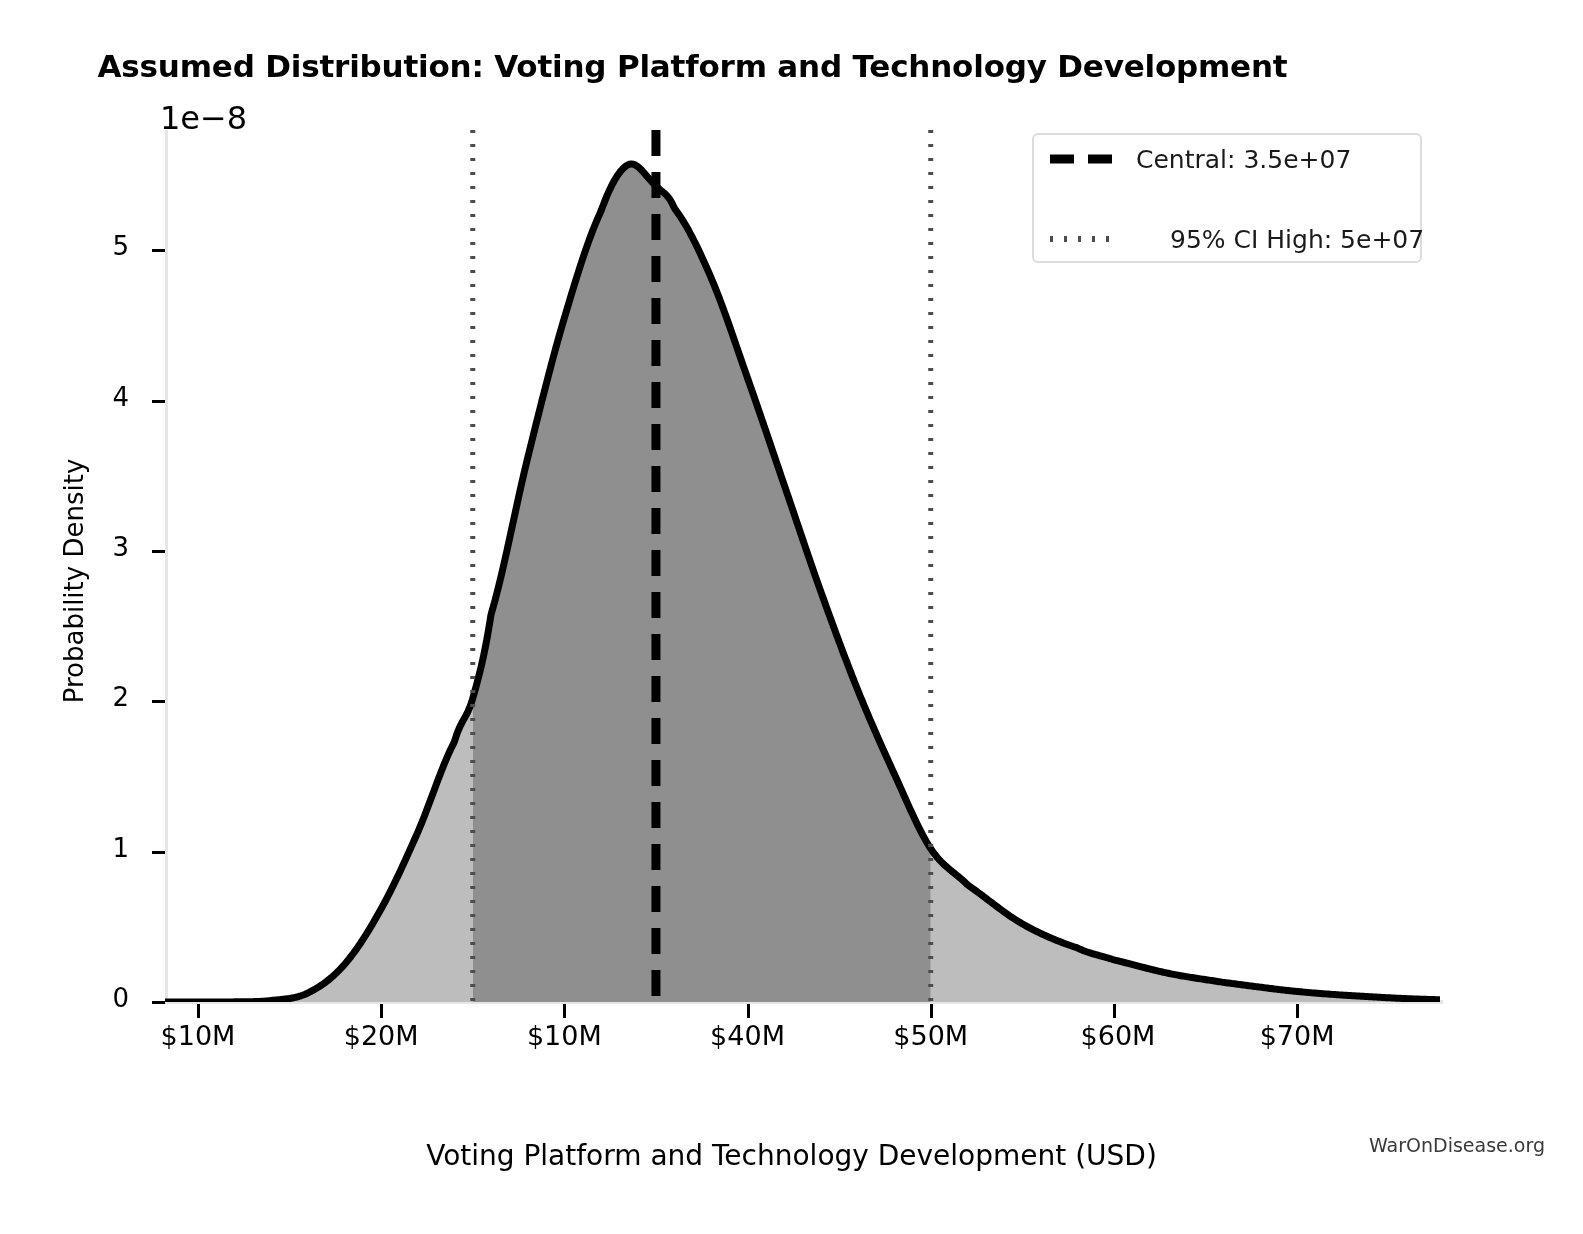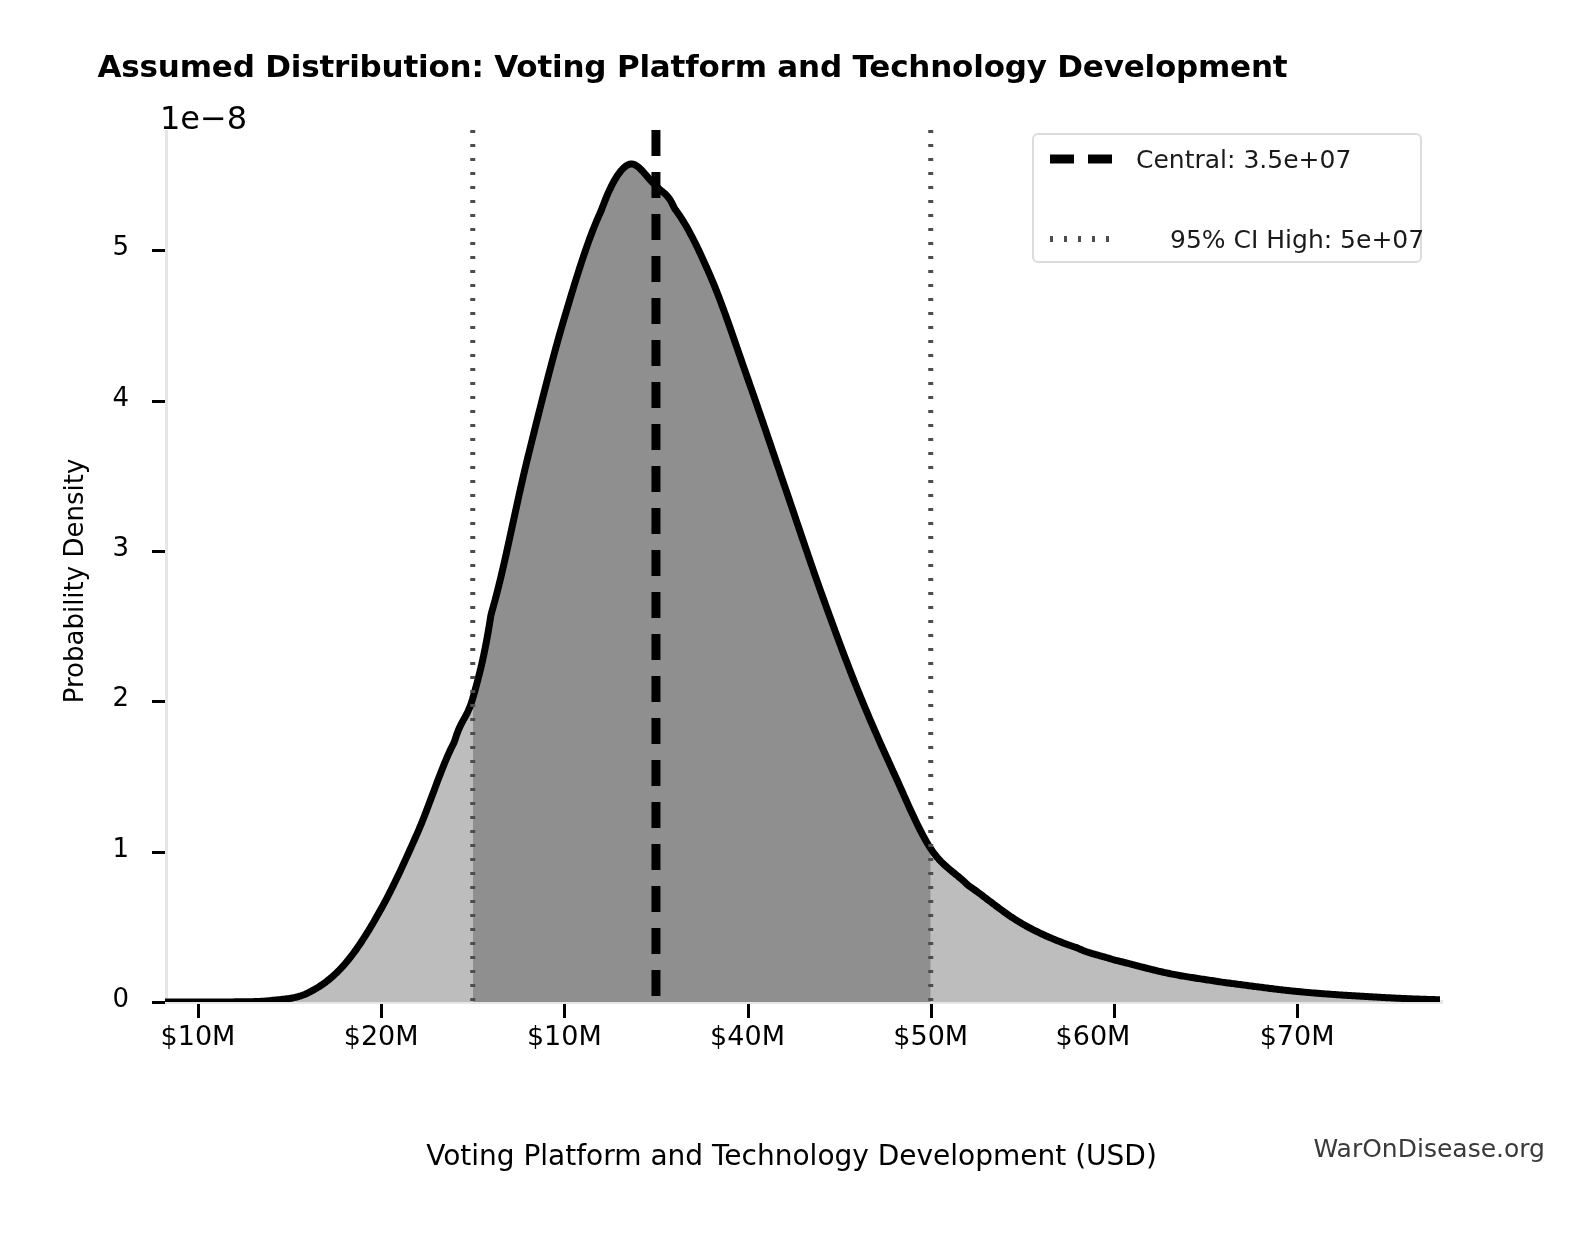--- a/index.html
+++ b/index.html
@@ -111,21 +111,21 @@
     left: 0;
     top: 1139px;
     width: 1583px;
     text-align: center;
     font-size: 28px;
   }
   #footer-credit {
     position: absolute;
     right: 38px;
     top: 1134px;
-    font-size: 25px;
+    font-size: 19px;
     color: #3a3a3a;
   }
   #legend-box {
     position: absolute;
     left: 1032px;
     top: 133px;
     width: 390px;
     height: 130px;
     background: #ffffff;
     border: 2px solid #dcdcdc;
@@ -197,21 +197,21 @@
       <div class="xtick-label" style="left: 117.974px;">$10M</div>
       <div class="xtick-mark" style="left: 196.974px;"></div>
       <div class="xtick-label" style="left: 301.164px;">$20M</div>
       <div class="xtick-mark" style="left: 380.164px;"></div>
       <div class="xtick-label" style="left: 484.353px;">$10M</div>
       <div class="xtick-mark" style="left: 563.353px;"></div>
       <div class="xtick-label" style="left: 667.543px;">$40M</div>
       <div class="xtick-mark" style="left: 746.543px;"></div>
       <div class="xtick-label" style="left: 850.733px;">$50M</div>
       <div class="xtick-mark" style="left: 929.733px;"></div>
-      <div class="xtick-label" style="left: 1013px;">$60M</div>
+      <div class="xtick-label" style="left: 1038px;">$60M</div>
       <div class="xtick-mark" style="left: 1112.92px;"></div>
       <div class="xtick-label" style="left: 1217.11px;">$70M</div>
       <div class="xtick-mark" style="left: 1296.11px;"></div>
     </div>
 
   <div id="y-axis-label">Probability Density</div>
   <div id="x-axis-label">Voting Platform and Technology Development (USD)</div>
 
   <div id="legend-box">
     <div class="legend-row" style="top:4px;justify-content:flex-end;">

